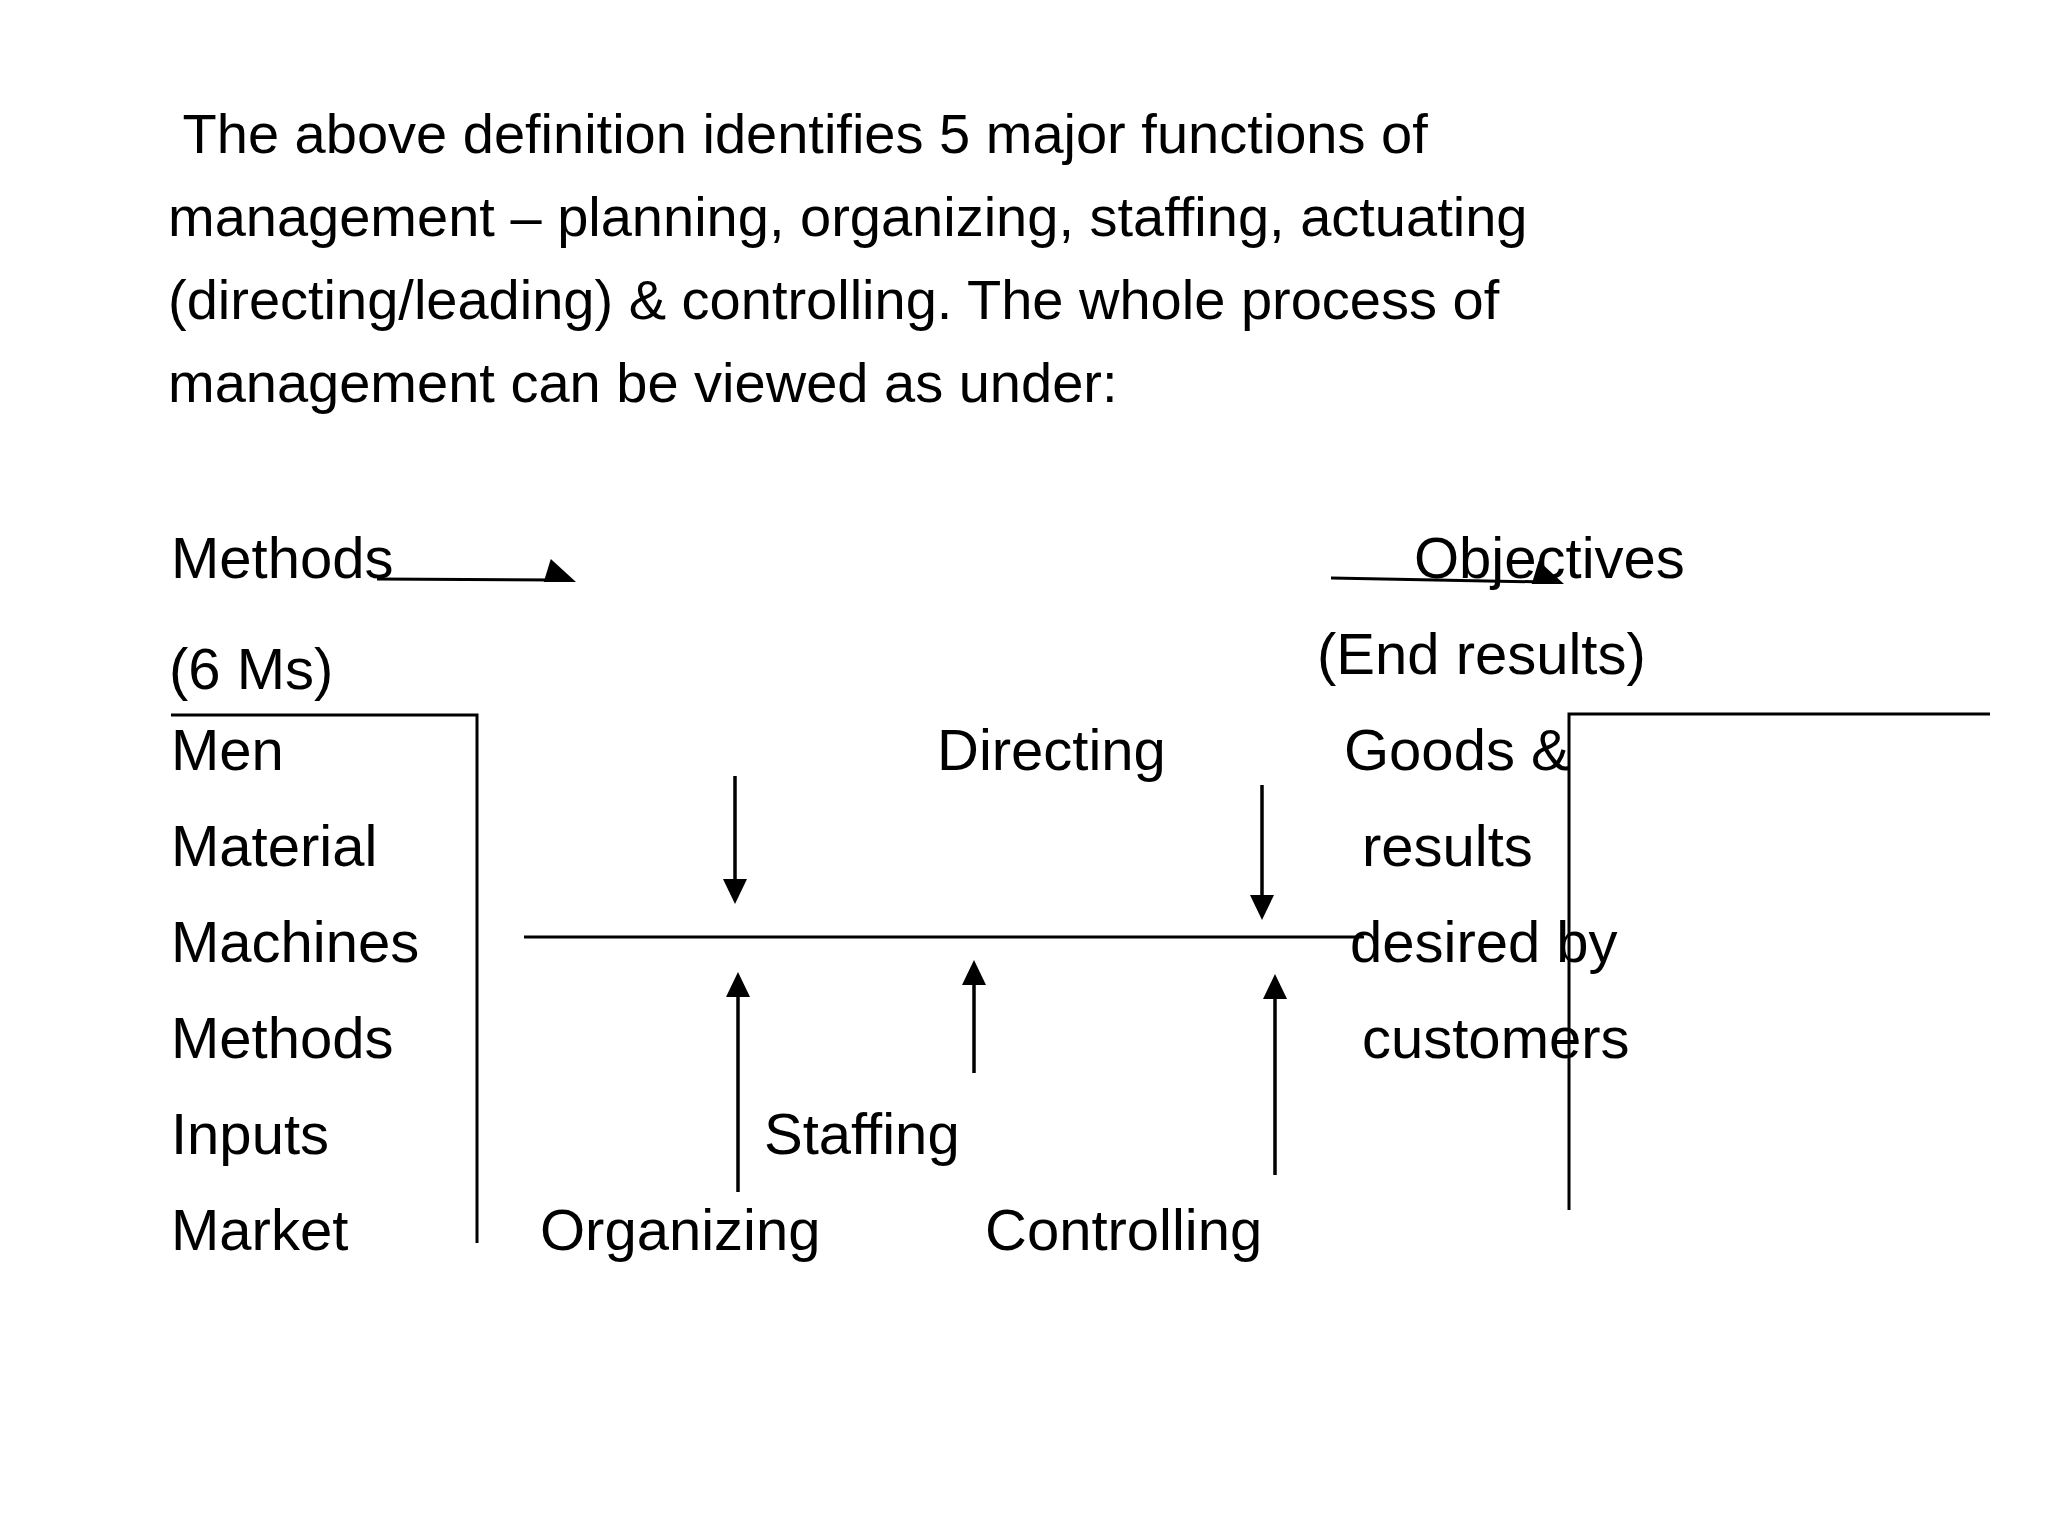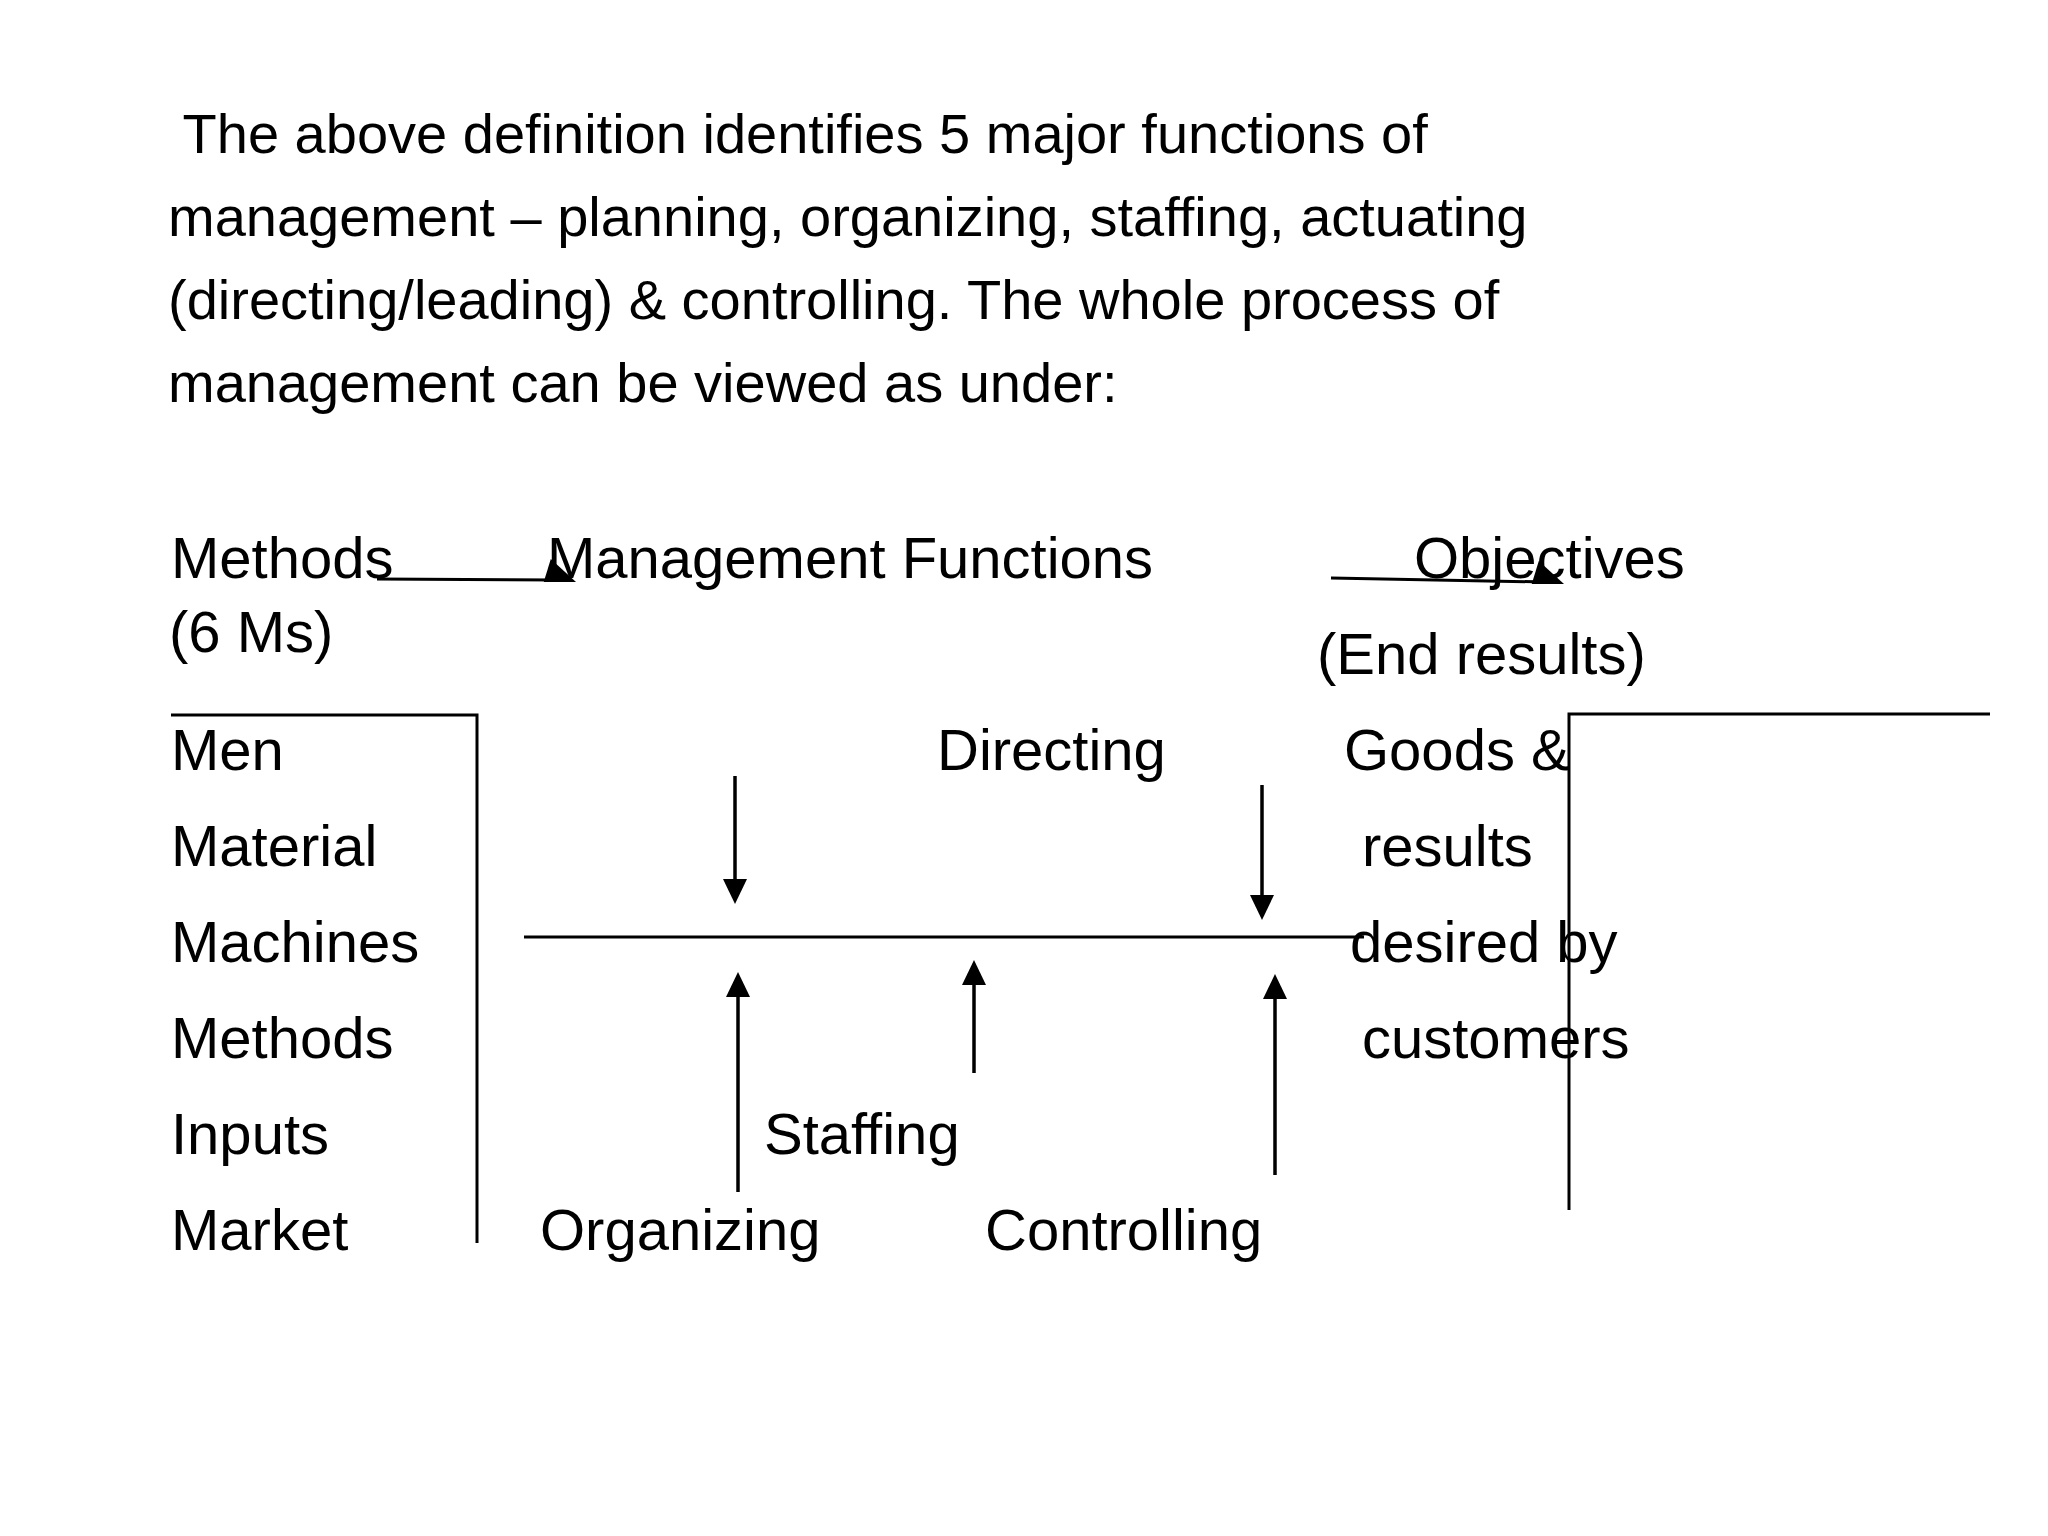--- a/index.html
+++ b/index.html
@@ -88,24 +88,23 @@
       <path d="M940,960 l-12,25 h24 z" fill="#000000" stroke="none"></path>
     </g>
 
     <g>
       <line x1="1241" y1="1175" x2="1241" y2="996" stroke-width="3.5"></line>
       <path d="M1241,974 l-12,25 h24 z" fill="#000000" stroke="none"></path>
     </g>
   </svg>
 
   <div class="lbl" style="left:137px; top:519px">Methods</div>
-  <div class="lbl" style="left:513px; top:519px">Management Functions</div>
   <div class="lbl" style="left:1380px; top:519px">Objectives</div>
 
-  <div class="lbl" style="left:135px; top:593px">(6 Ms)</div>
+  <div class="lbl" style="left:135px; top:630px">(6 Ms)</div>
   <div class="lbl" style="left:1283px; top:615px">(End results)</div>
 
   <div class="lbl" style="left:137px; top:711px">Men</div>
   <div class="lbl" style="left:137px; top:807px">Material</div>
   <div class="lbl" style="left:137px; top:903px">Machines</div>
   <div class="lbl" style="left:137px; top:999px">Methods</div>
   <div class="lbl" style="left:137px; top:1095px">Inputs</div>
   <div class="lbl" style="left:137px; top:1191px">Market</div>
 
   <div class="lbl" style="left:730px; top:1095px">Staffing</div>

